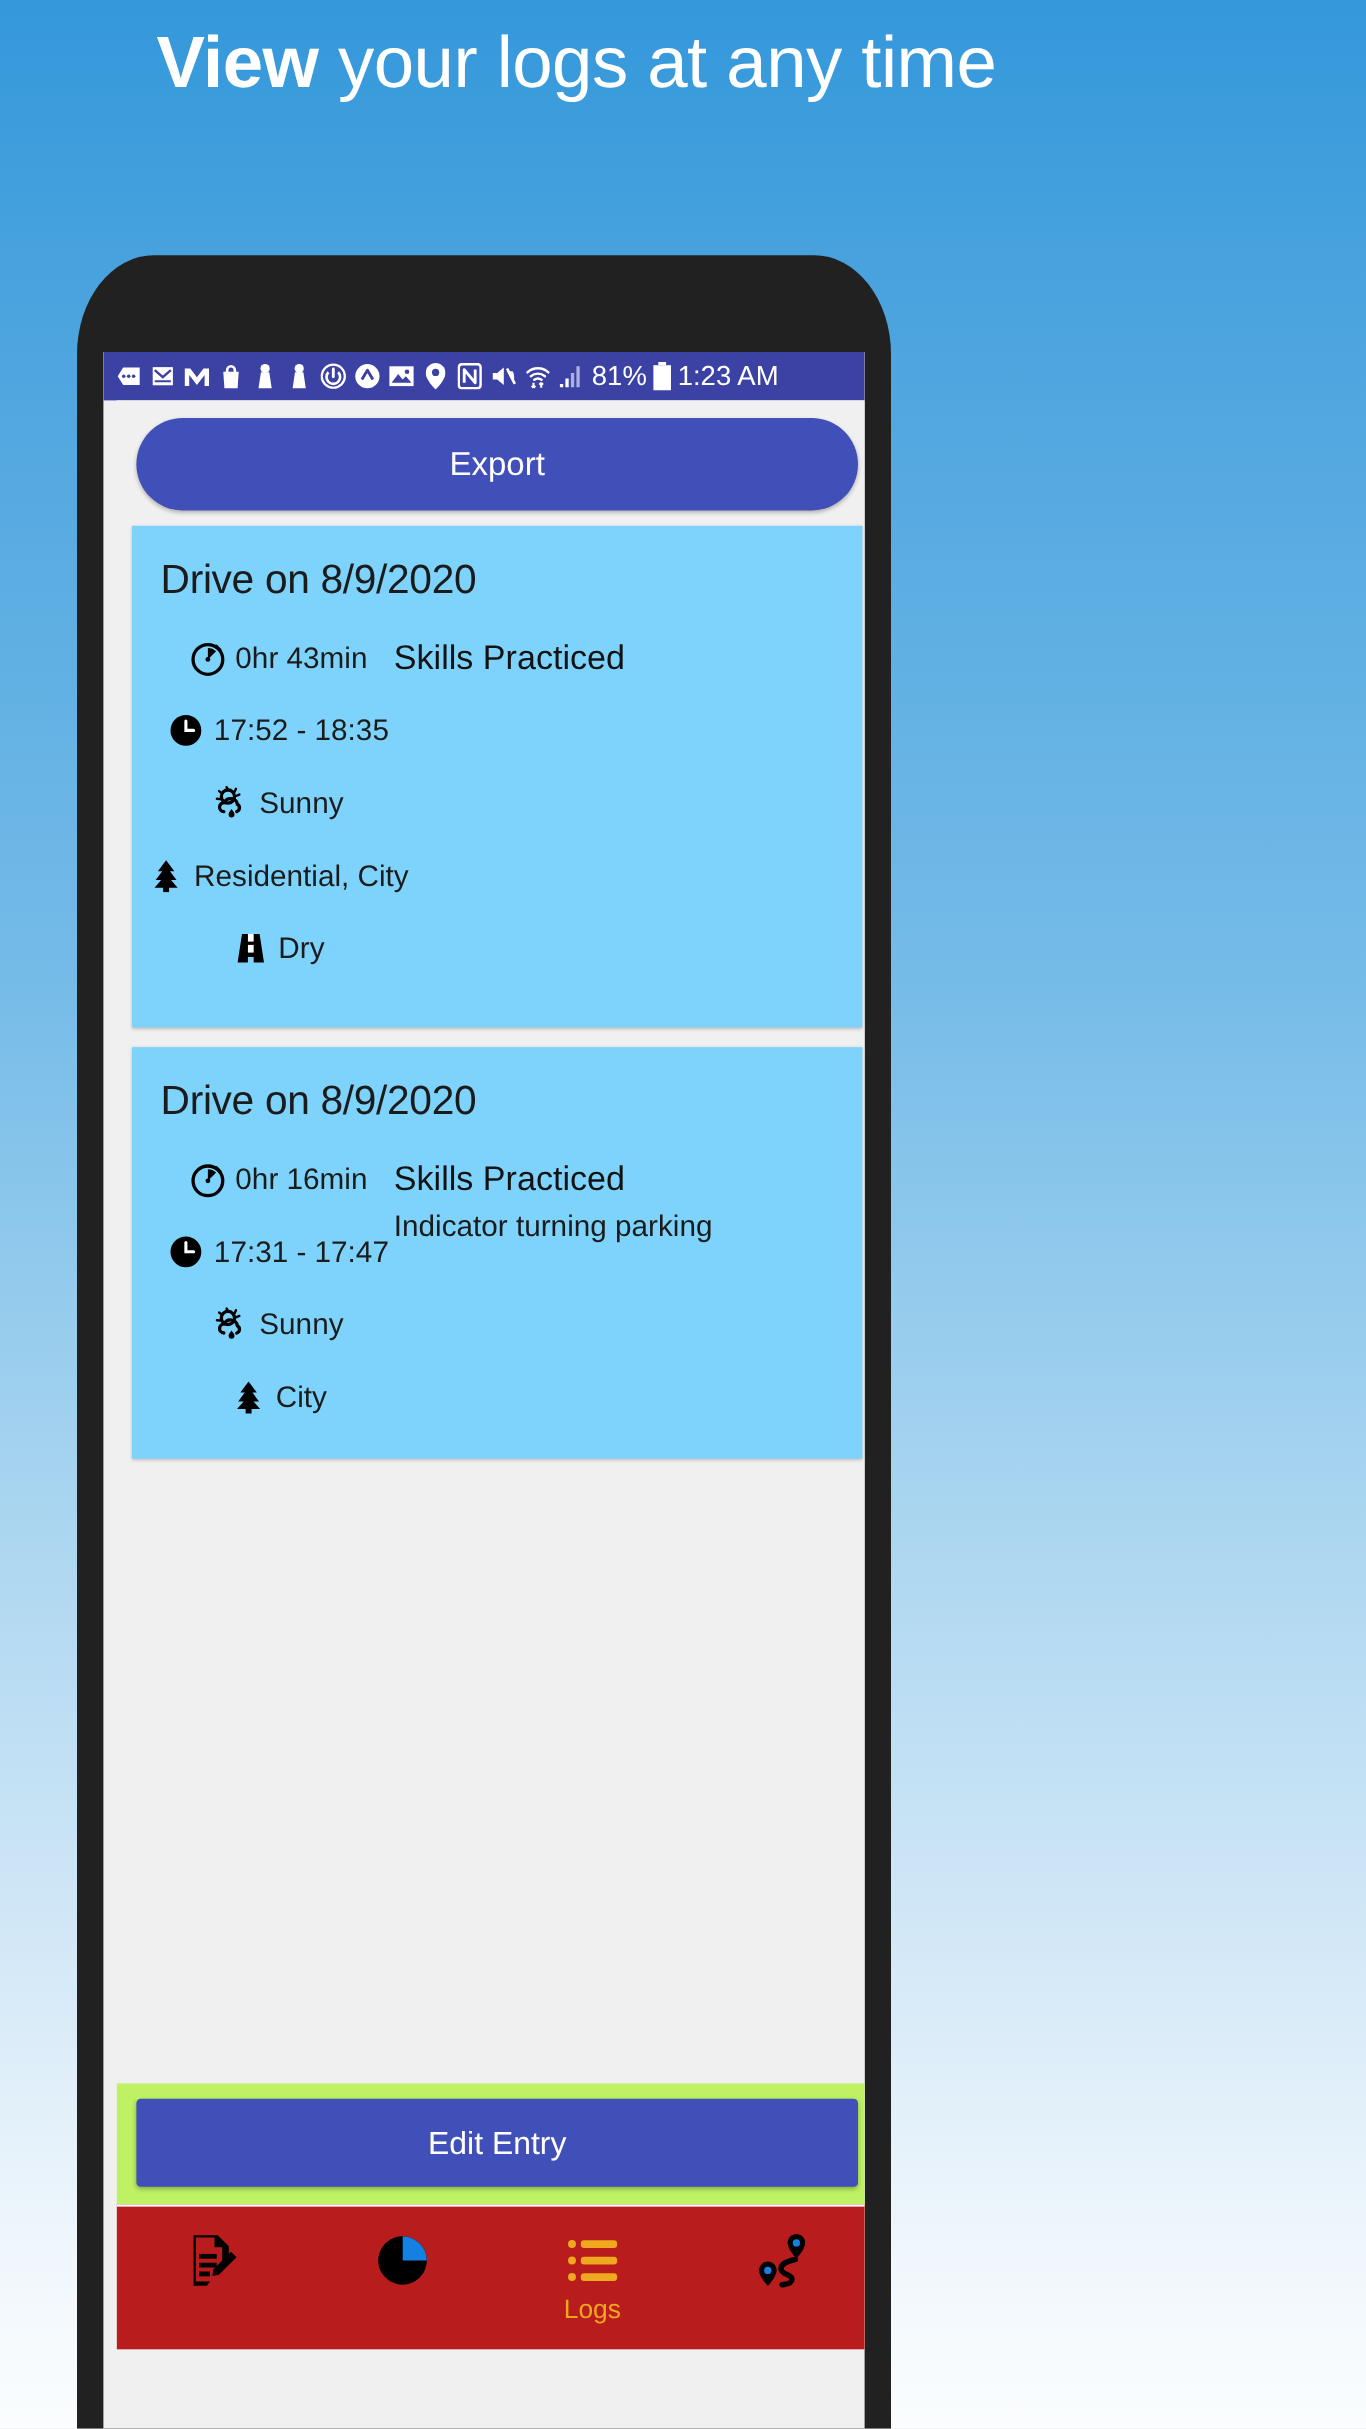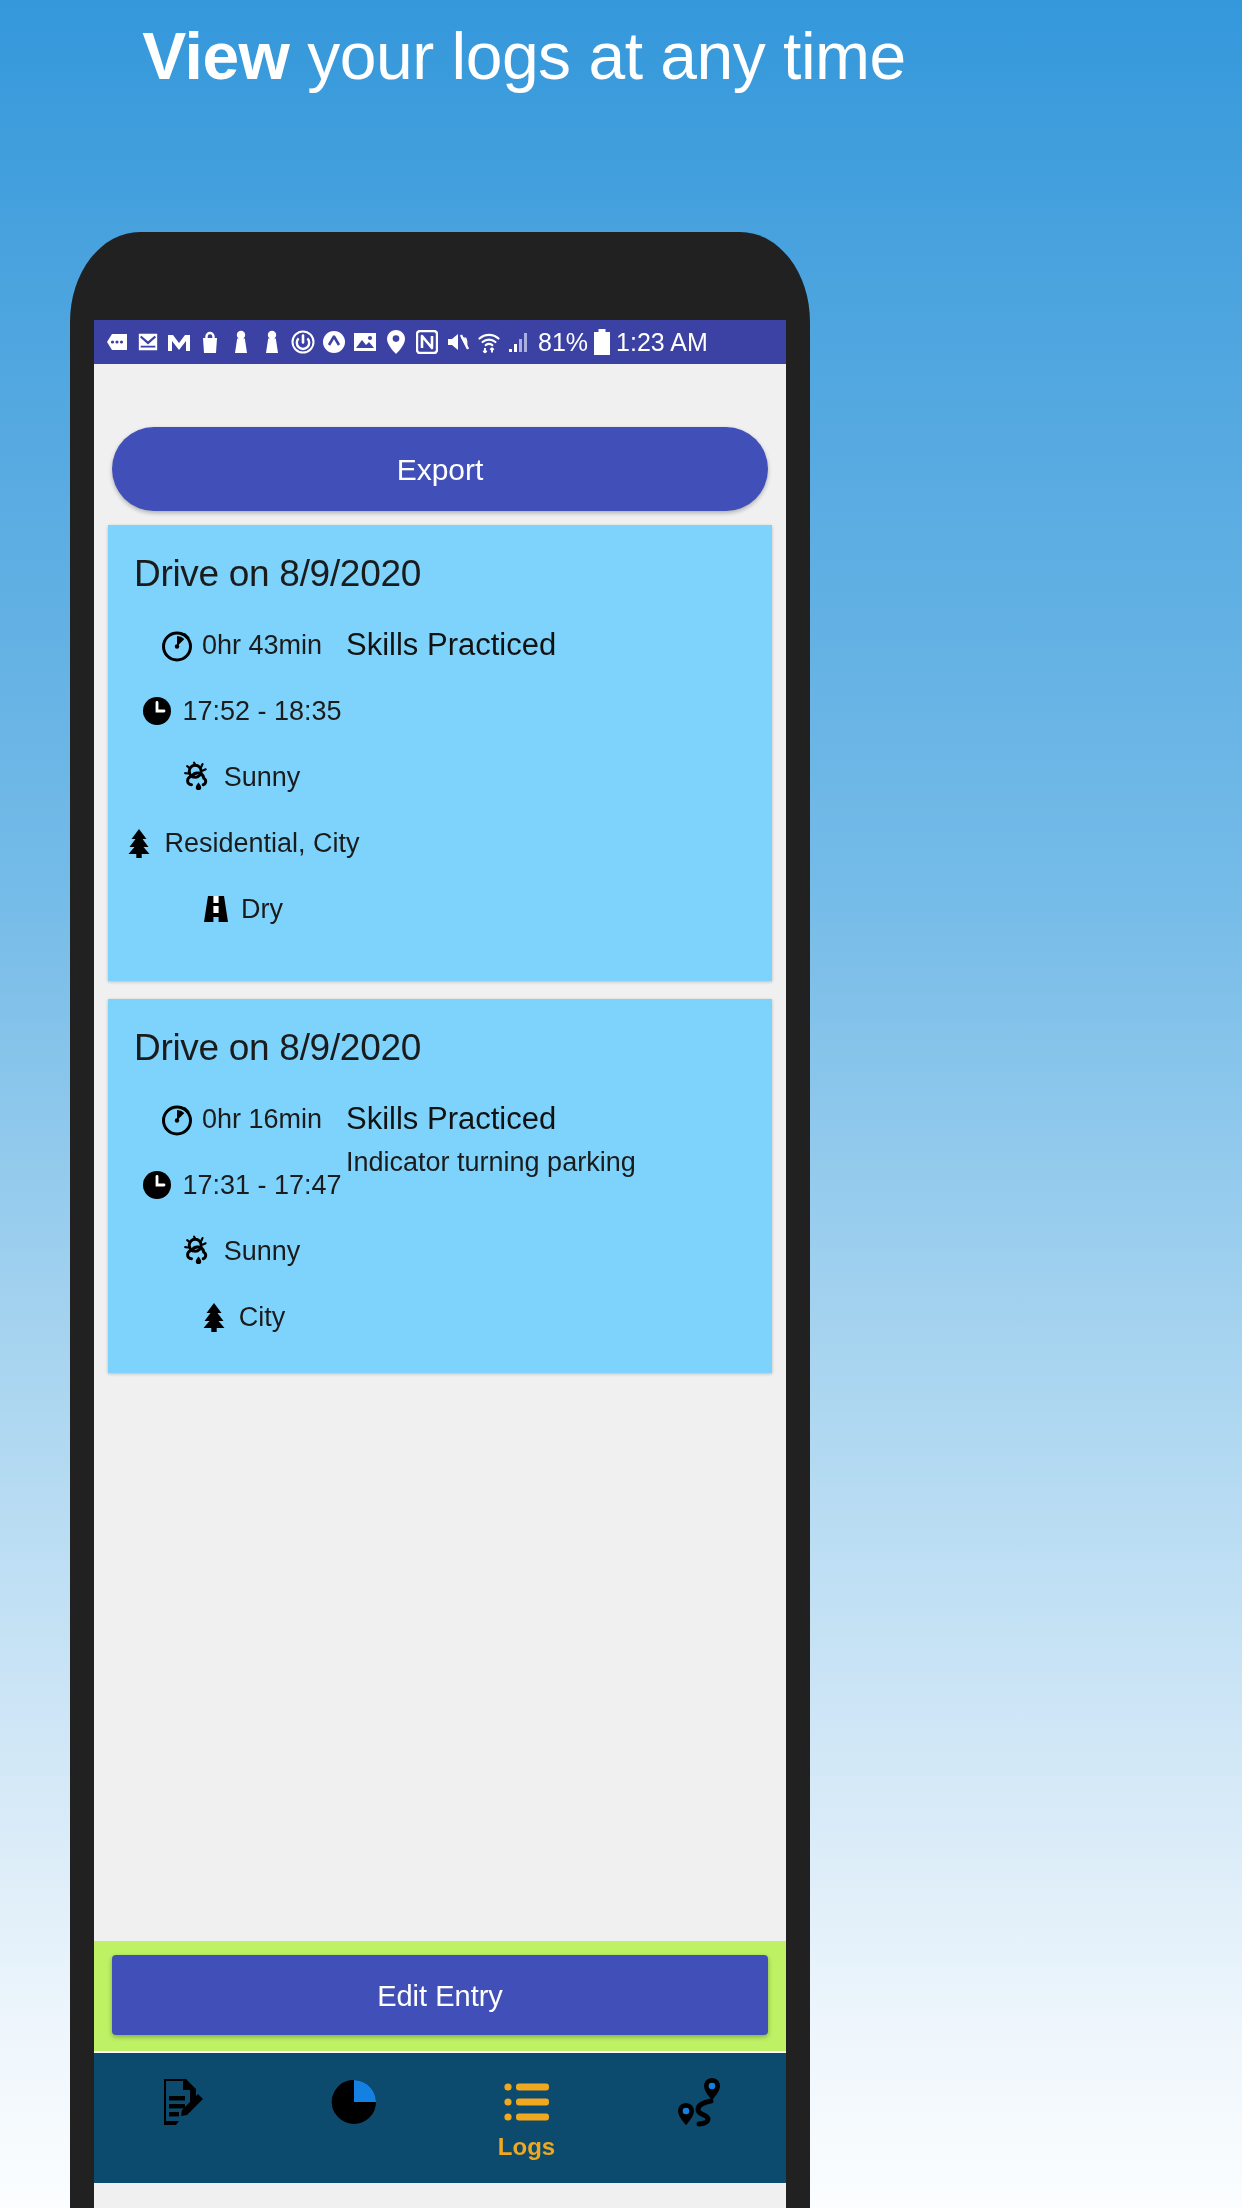--- a/index.html
+++ b/index.html
@@ -53,24 +53,23 @@
   }
   .sb-icon svg{display:block;}
   .sb-text{
     font-size:25px;font-weight:400;color:#fff;white-space:nowrap;
     letter-spacing:0px;
   }
   .sb-batt{width:18px;height:26px;flex:none;display:inline-flex;align-items:center;}
 
   
   .content{
-    position:absolute;top:44px;left:0;width:692px;height:1772px;
+    position:absolute;top:44px;left:12px;width:692px;height:1772px;
     background:#f0f0f0;
     overflow:hidden;
-    margin-top:47px;
   }
   .export-wrap{padding:16px 18px 14px 18px;}
   .btn-export{
     display:block;width:100%;box-sizing:border-box;
     height:84px;line-height:84px;text-align:center;
     background:#4150b8;color:#fff;border:none;
     border-radius:48px;
     font-size:30px;font-family:"Liberation Sans",sans-serif;
     box-shadow:0 2px 4px rgba(0,0,0,.28);
     cursor:pointer;
@@ -124,25 +123,24 @@
     height:80px;line-height:80px;text-align:center;
     background:#4150b8;color:#fff;border:none;border-radius:4px;
     font-size:29px;font-family:"Liberation Sans",sans-serif;
     box-shadow:0 2px 5px rgba(0,0,0,.3);
     cursor:pointer;
   }
 
   
   .navbar{
     position:absolute;left:0;bottom:0;width:692px;height:132px;
-    background:#0c4a6e;
+    background:#b91c1c;
     display:flex;align-items:flex-start;
     border-top:2px solid #ffffff;
     box-sizing:border-box;
-    font-weight:bold;
   }
   .navitem{
     flex:1 1 0;height:132px;
     display:flex;flex-direction:column;align-items:center;justify-content:flex-start;
     padding-top:24px;box-sizing:border-box;cursor:pointer;
   }
   .navitem .nic{height:50px;display:flex;align-items:center;justify-content:center;}
   .navitem .nic svg{display:block;}
   .navlabel{
     margin-top:6px;font-size:24px;color:#f0a81e;

